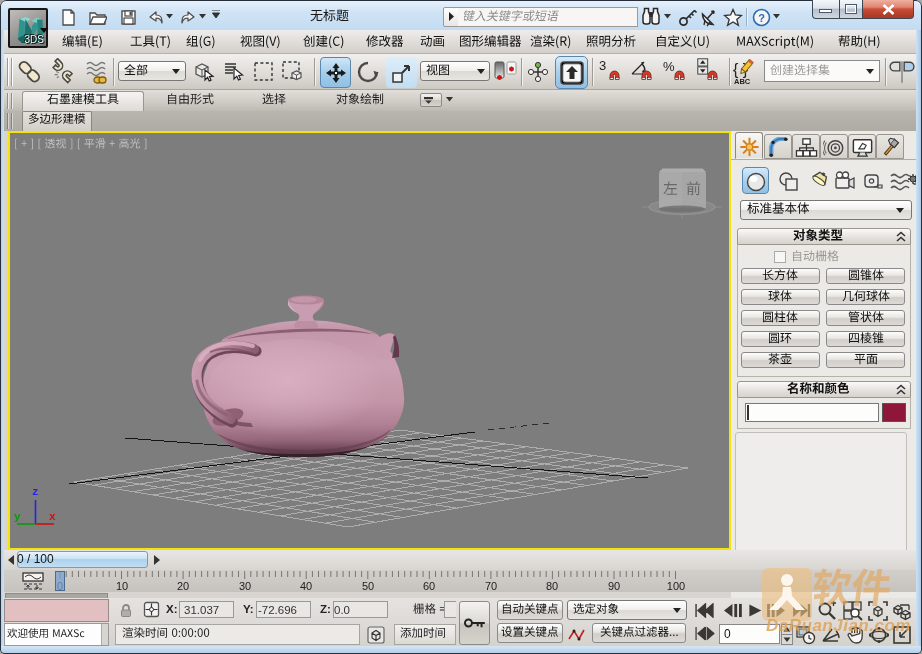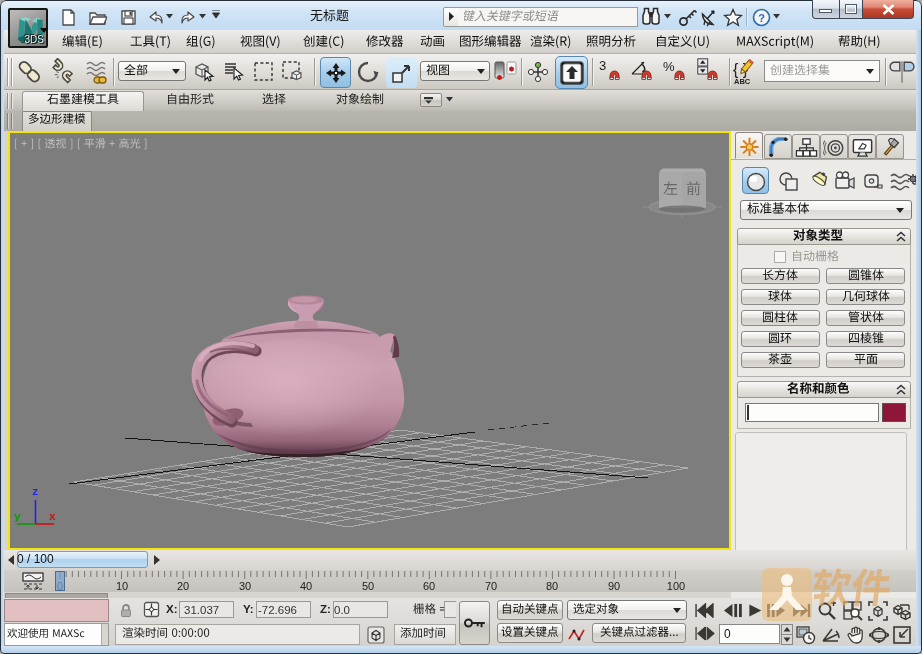--- a/index.html
+++ b/index.html
@@ -878,12 +878,13 @@
     <div class="a" style="left:762px;top:568px;width:50px;height:53px;background:#eebe80;opacity:0.62;border-radius:6px;z-index:50"></div>
     <svg class="a" style="left:762px;top:568px;z-index:51" width="50" height="53" viewBox="0 0 50 53">
 <g fill="#fdf6ec">
         <circle cx="25" cy="12" r="6"></circle>
         <path d="M21 19 h8 l1 9 13 14 h-9 l-9 -10 -9 10 h-9 l13 -14z"></path>
       </g>
     </svg>
     <svg class="t" style="left:814px;top:568px;" width="83" height="54" viewBox="0 0 83 54">
       <path fill="#e2a75e" opacity="0.66" transform="skewX(-8)" d="M22.8 0.4C22.0 6.5 20.5 12.4 17.8 16.0C18.9 16.6 20.9 18.0 21.7 18.8C23.2 16.6 24.4 13.7 25.4 10.4H33.7C33.2 12.9 32.7 15.4 32.3 17.2L36.1 18.1C37.0 15.2 38.0 10.7 38.8 6.7L35.6 6.0L34.9 6.1H26.5C26.8 4.5 27.1 2.8 27.4 1.0ZM25.8 14.0V15.9C25.8 21.0 25.1 29.0 17.4 34.8C18.5 35.5 20.2 37.0 20.9 38.0C24.7 35.1 27.0 31.6 28.4 28.2C30.0 32.4 32.5 35.8 36.1 38.0C36.7 36.7 38.2 34.9 39.2 33.9C34.3 31.6 31.6 26.2 30.2 20.0C30.3 18.6 30.4 17.2 30.4 16.0V14.0ZM3.3 22.0C3.7 21.6 5.2 21.4 6.6 21.4H10.4V25.7C6.9 26.2 3.6 26.6 1.0 26.9L2.0 31.7L10.4 30.4V37.9H14.7V29.6L19.3 28.8L19.1 24.5L14.7 25.1V21.4H18.7L18.7 17.1H14.7V11.5H10.4V17.1H7.7C8.8 14.7 9.8 12.1 10.8 9.3H19.1V4.8H12.2L13.1 1.4L8.4 0.5C8.2 1.9 7.8 3.4 7.5 4.8H1.6V9.3H6.2C5.3 11.9 4.6 14.0 4.2 14.8C3.4 16.6 2.7 17.6 1.8 17.9C2.4 19.0 3.1 21.1 3.3 22.0Z M52.6 19.8V24.5H63.5V38.0H68.3V24.5H78.6V19.8H68.3V12.9H76.7V8.2H68.3V0.9H63.5V8.2H60.2C60.6 6.6 61.0 5.1 61.3 3.6L56.7 2.6C55.8 7.5 54.1 12.6 52.0 15.8C53.1 16.3 55.2 17.4 56.1 18.1C57.0 16.6 57.8 14.8 58.6 12.9H63.5V19.8ZM49.7 0.6C47.7 6.3 44.3 12.0 40.7 15.6C41.6 16.8 42.9 19.4 43.3 20.6C44.1 19.7 44.9 18.8 45.7 17.7V37.9H50.3V10.6C51.8 7.8 53.2 4.9 54.2 2.0Z"></path>
     </svg>
+    <div class="a" style="left:766px;top:616px;font-size:17px;font-weight:bold;font-style:italic;color:#dfa053;opacity:0.8;z-index:51;letter-spacing:0.5px">DaRuanJian.com</div>
   </div>
 </body></html>

